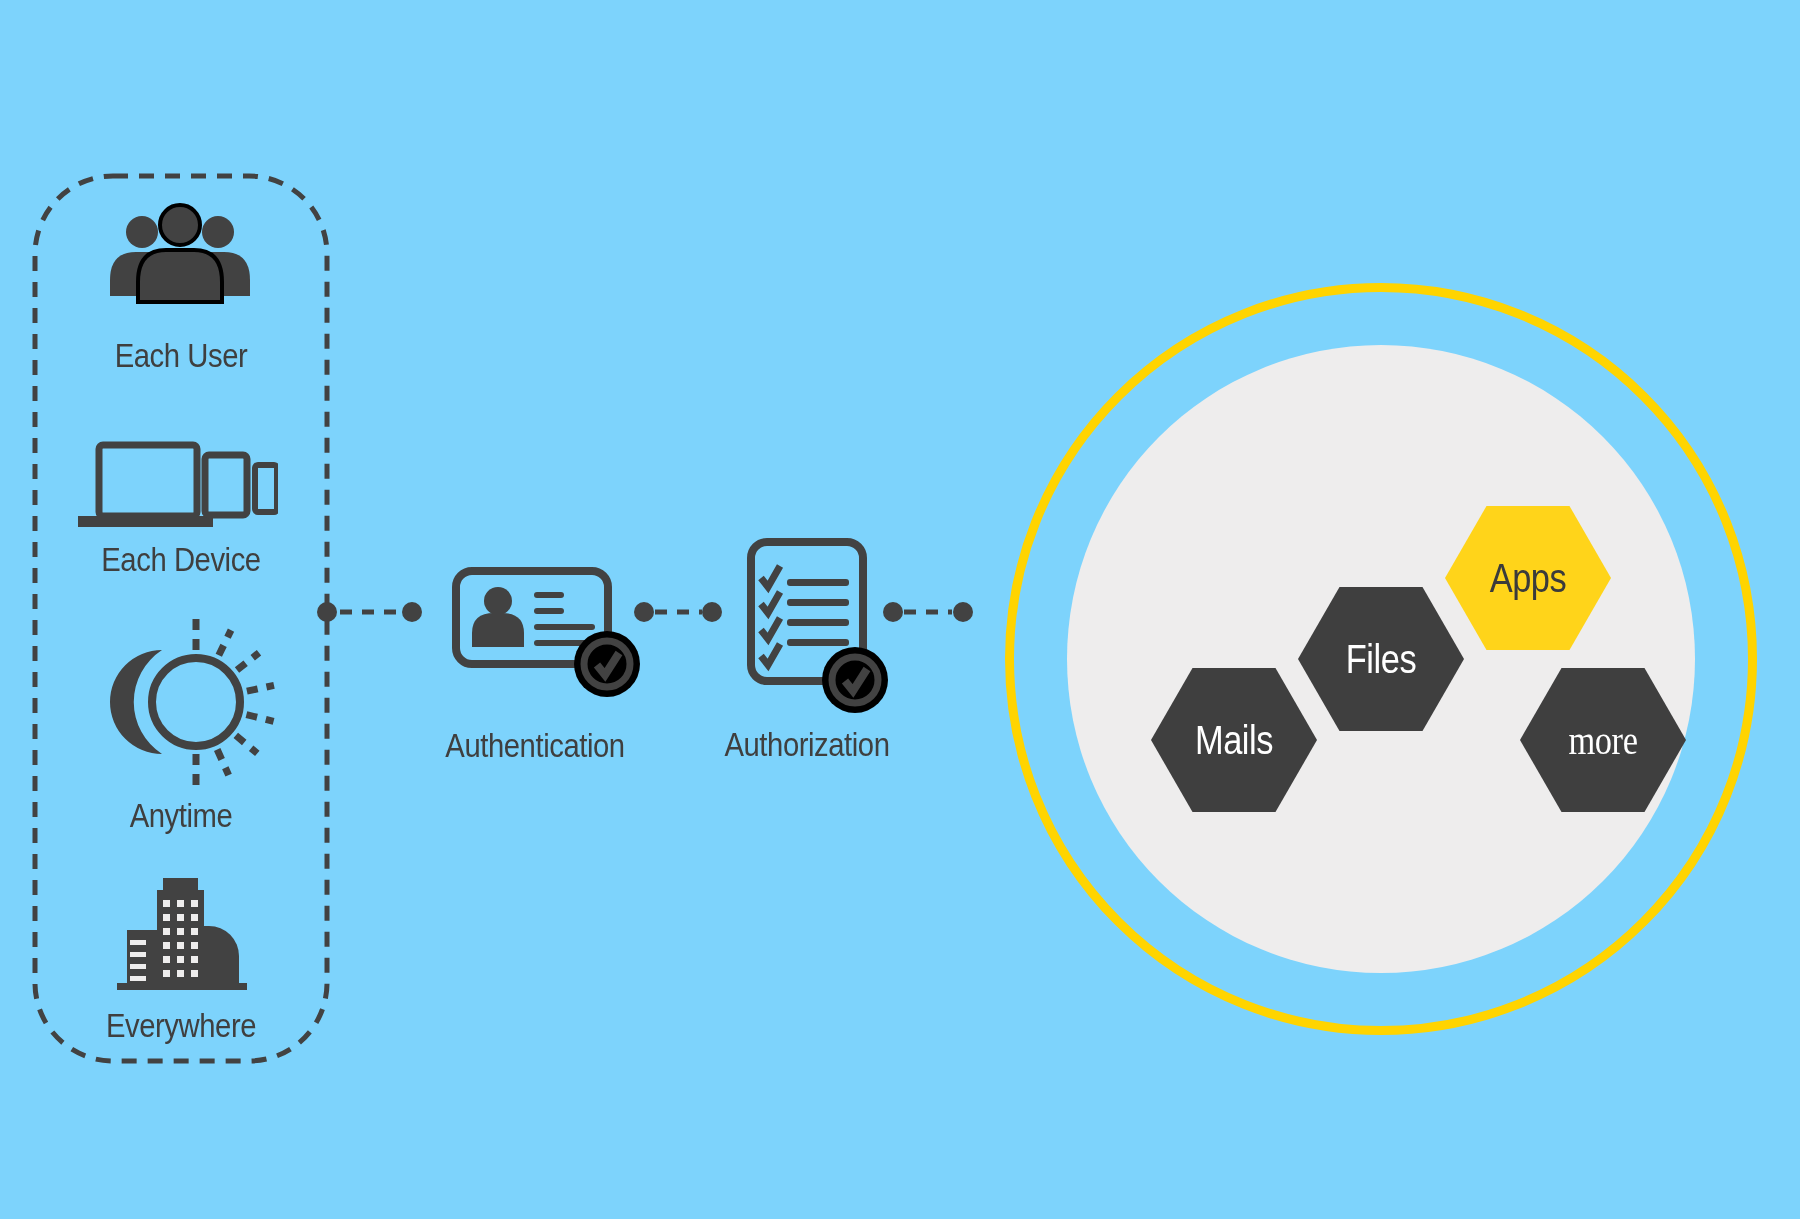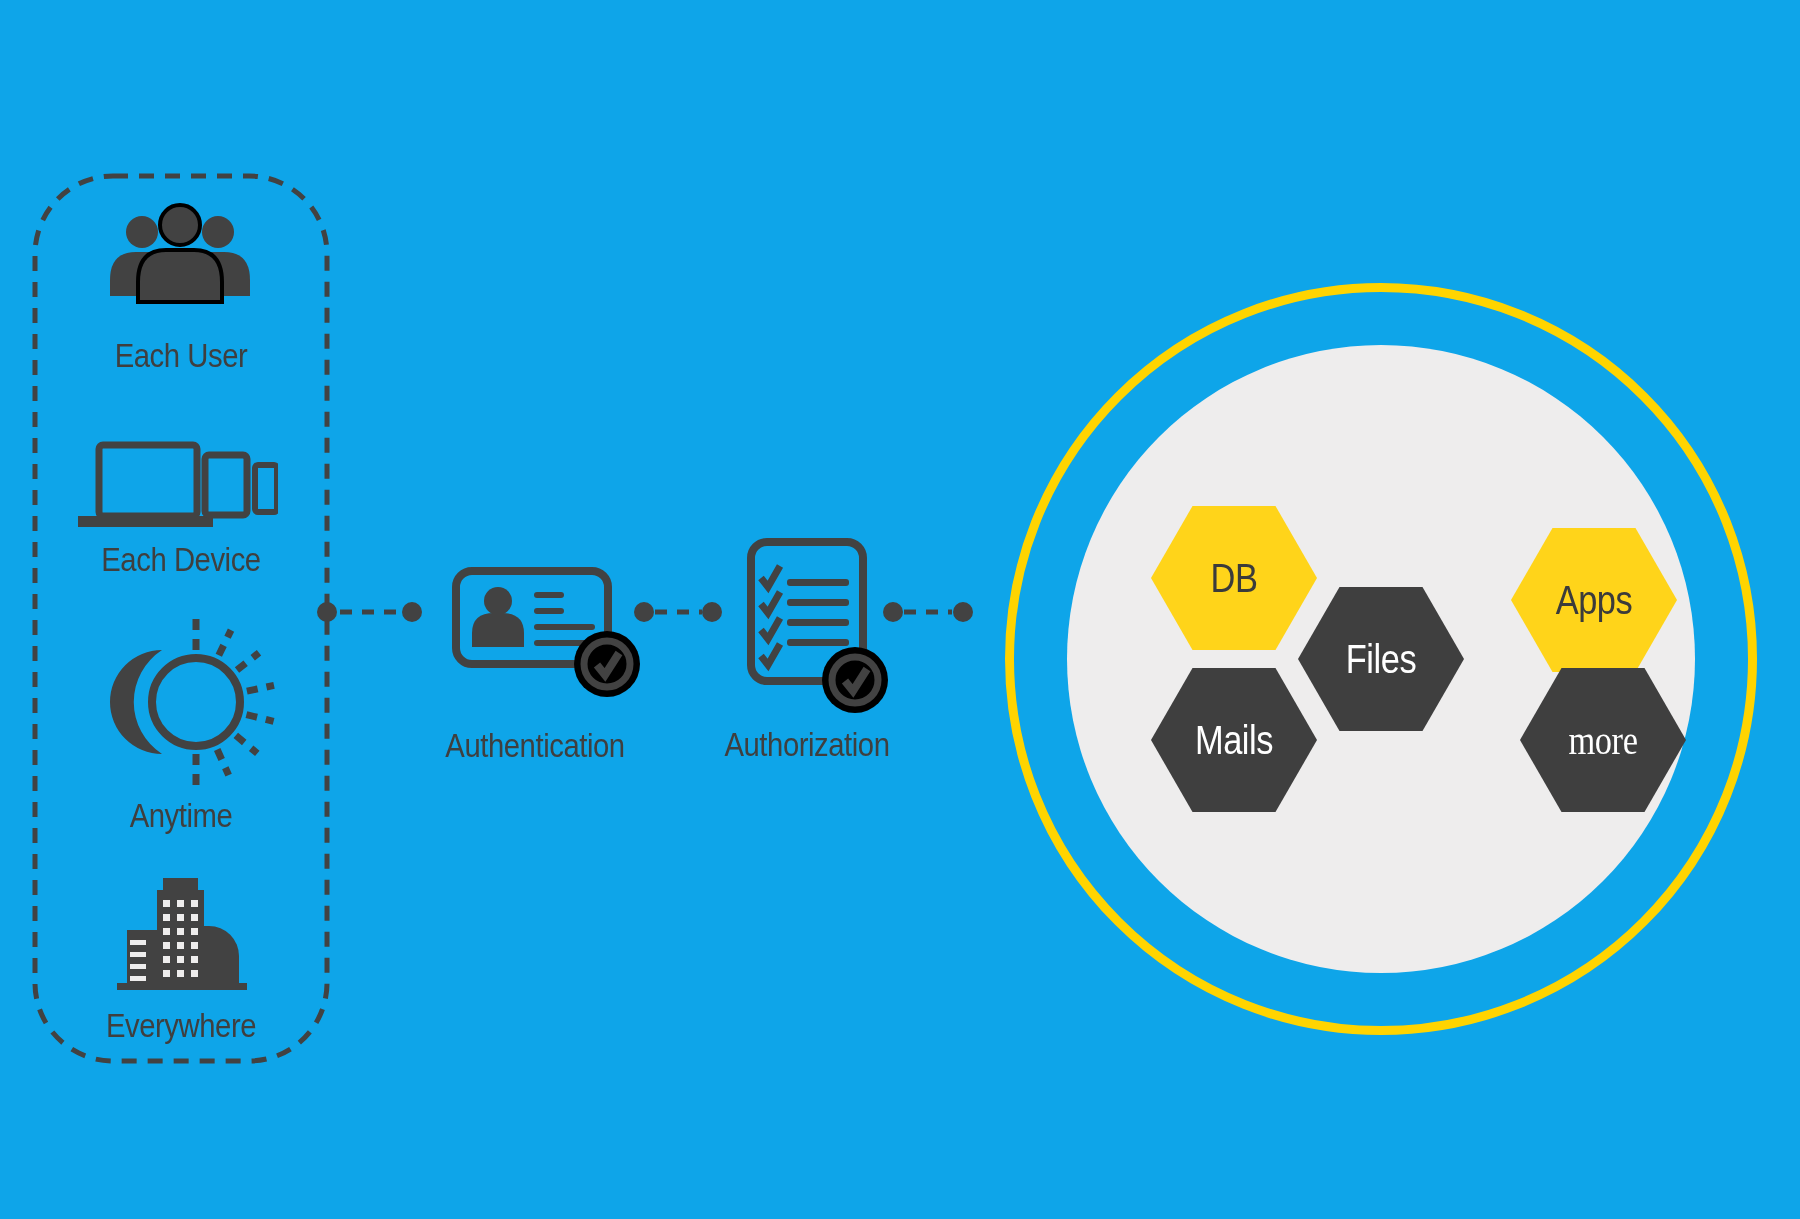--- a/index.html
+++ b/index.html
@@ -1,17 +1,17 @@
 <!DOCTYPE html>
 <html><head>
 <meta charset="utf-8">
 <style>
   html,body{margin:0;padding:0;background:#000;}
   .stage{
-    position:relative;width:1800px;height:1219px;background:#0ea5e9;overflow:hidden;
+    position:relative;width:1800px;height:1219px;background:#7dd3fc;overflow:hidden;
     font-family:"Liberation Sans",sans-serif;
   }
   .stage *{box-sizing:border-box;}
   svg{display:block;}
   .abs{position:absolute;}
   .panel-label{
     position:absolute;width:300px;text-align:center;
     font-size:34px;color:#3f3f3f;letter-spacing:-.5px;
     transform:scaleX(.86);transform-origin:center;white-space:nowrap;
   }
@@ -168,24 +168,21 @@
   <svg class="abs" style="left:820px;top:645px;" width="70" height="70" viewBox="0 0 70 70">
     <circle cx="35" cy="35" r="33" fill="#000000"></circle>
     <circle cx="35" cy="35" r="23" fill="none" stroke="#424242" stroke-width="7"></circle>
     <path d="M25 36 L33 46 L47 24" fill="none" stroke="#424242" stroke-width="8"></path>
   </svg>
   <div class="flow-label" style="left:647px;top:725px;">Authorization</div>
 
   <div class="ring"></div>
   <div class="disc"></div>
 
-  <div class="hex yellow" style="left:1151px;top:506px;">
-    <span class="hex-label">DB</span>
-  </div>
-  <div class="hex yellow" style="left:1511px;top:506px;margin-top:22px;">
+  <div class="hex yellow" style="left:1445px;top:506px;">
     <span class="hex-label">Apps</span>
   </div>
   <div class="hex dark" style="left:1298px;top:587px;">
     <span class="hex-label">Files</span>
   </div>
   <div class="hex dark" style="left:1151px;top:668px;">
     <span class="hex-label">Mails</span>
   </div>
   <div class="hex dark" style="left:1520px;top:668px;font-family:Liberation Serif, serif;">
     <span class="hex-label">more</span>

